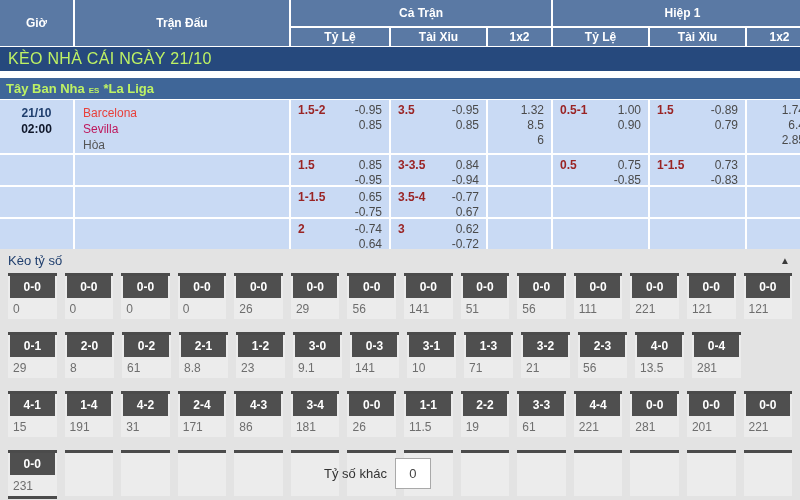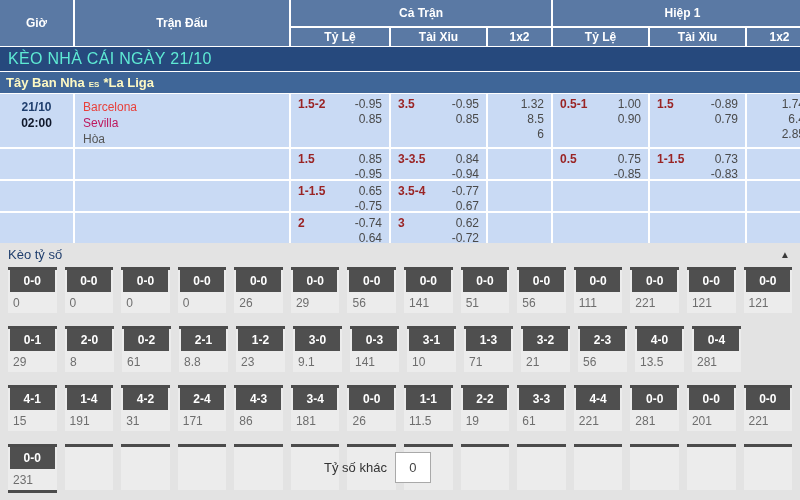--- a/index.html
+++ b/index.html
@@ -14,26 +14,26 @@
     gap:2px; background:#ffffff;
   }
   .hcell {
     background:#5a79a4; color:#ffffff; font-weight:bold; font-size:12px;
     display:flex; align-items:center; justify-content:center;
   }
   .span2r { grid-row:1 / span 2; }
 
   
   .banner {
-    height:24px; margin-top:1px; background:#26497d; color:#5eead4;
+    height:24px; margin-top:1px; background:#26497d; color:#bef264;
     display:flex; align-items:center; padding-left:8px;
     font-size:16px; letter-spacing:0.3px;
   }
   .league {
-    height:21px; margin-top:1px; background:#3f6698; color:#fef9c3;
+    height:21px; margin-top:7px; background:#3f6698; color:#bef264;
     display:flex; align-items:center; gap:4px; padding-left:6px;
     font-size:13px; font-weight:bold;
   }
   .league .code { font-variant:small-caps; font-size:11px; font-weight:bold; }
 
   
   .odds-grid {
     display:grid;
     grid-template-columns:73px 214px 98px 95px 63px 95px 95px 65px;
     grid-template-rows:53px 30px 30px 30px;

